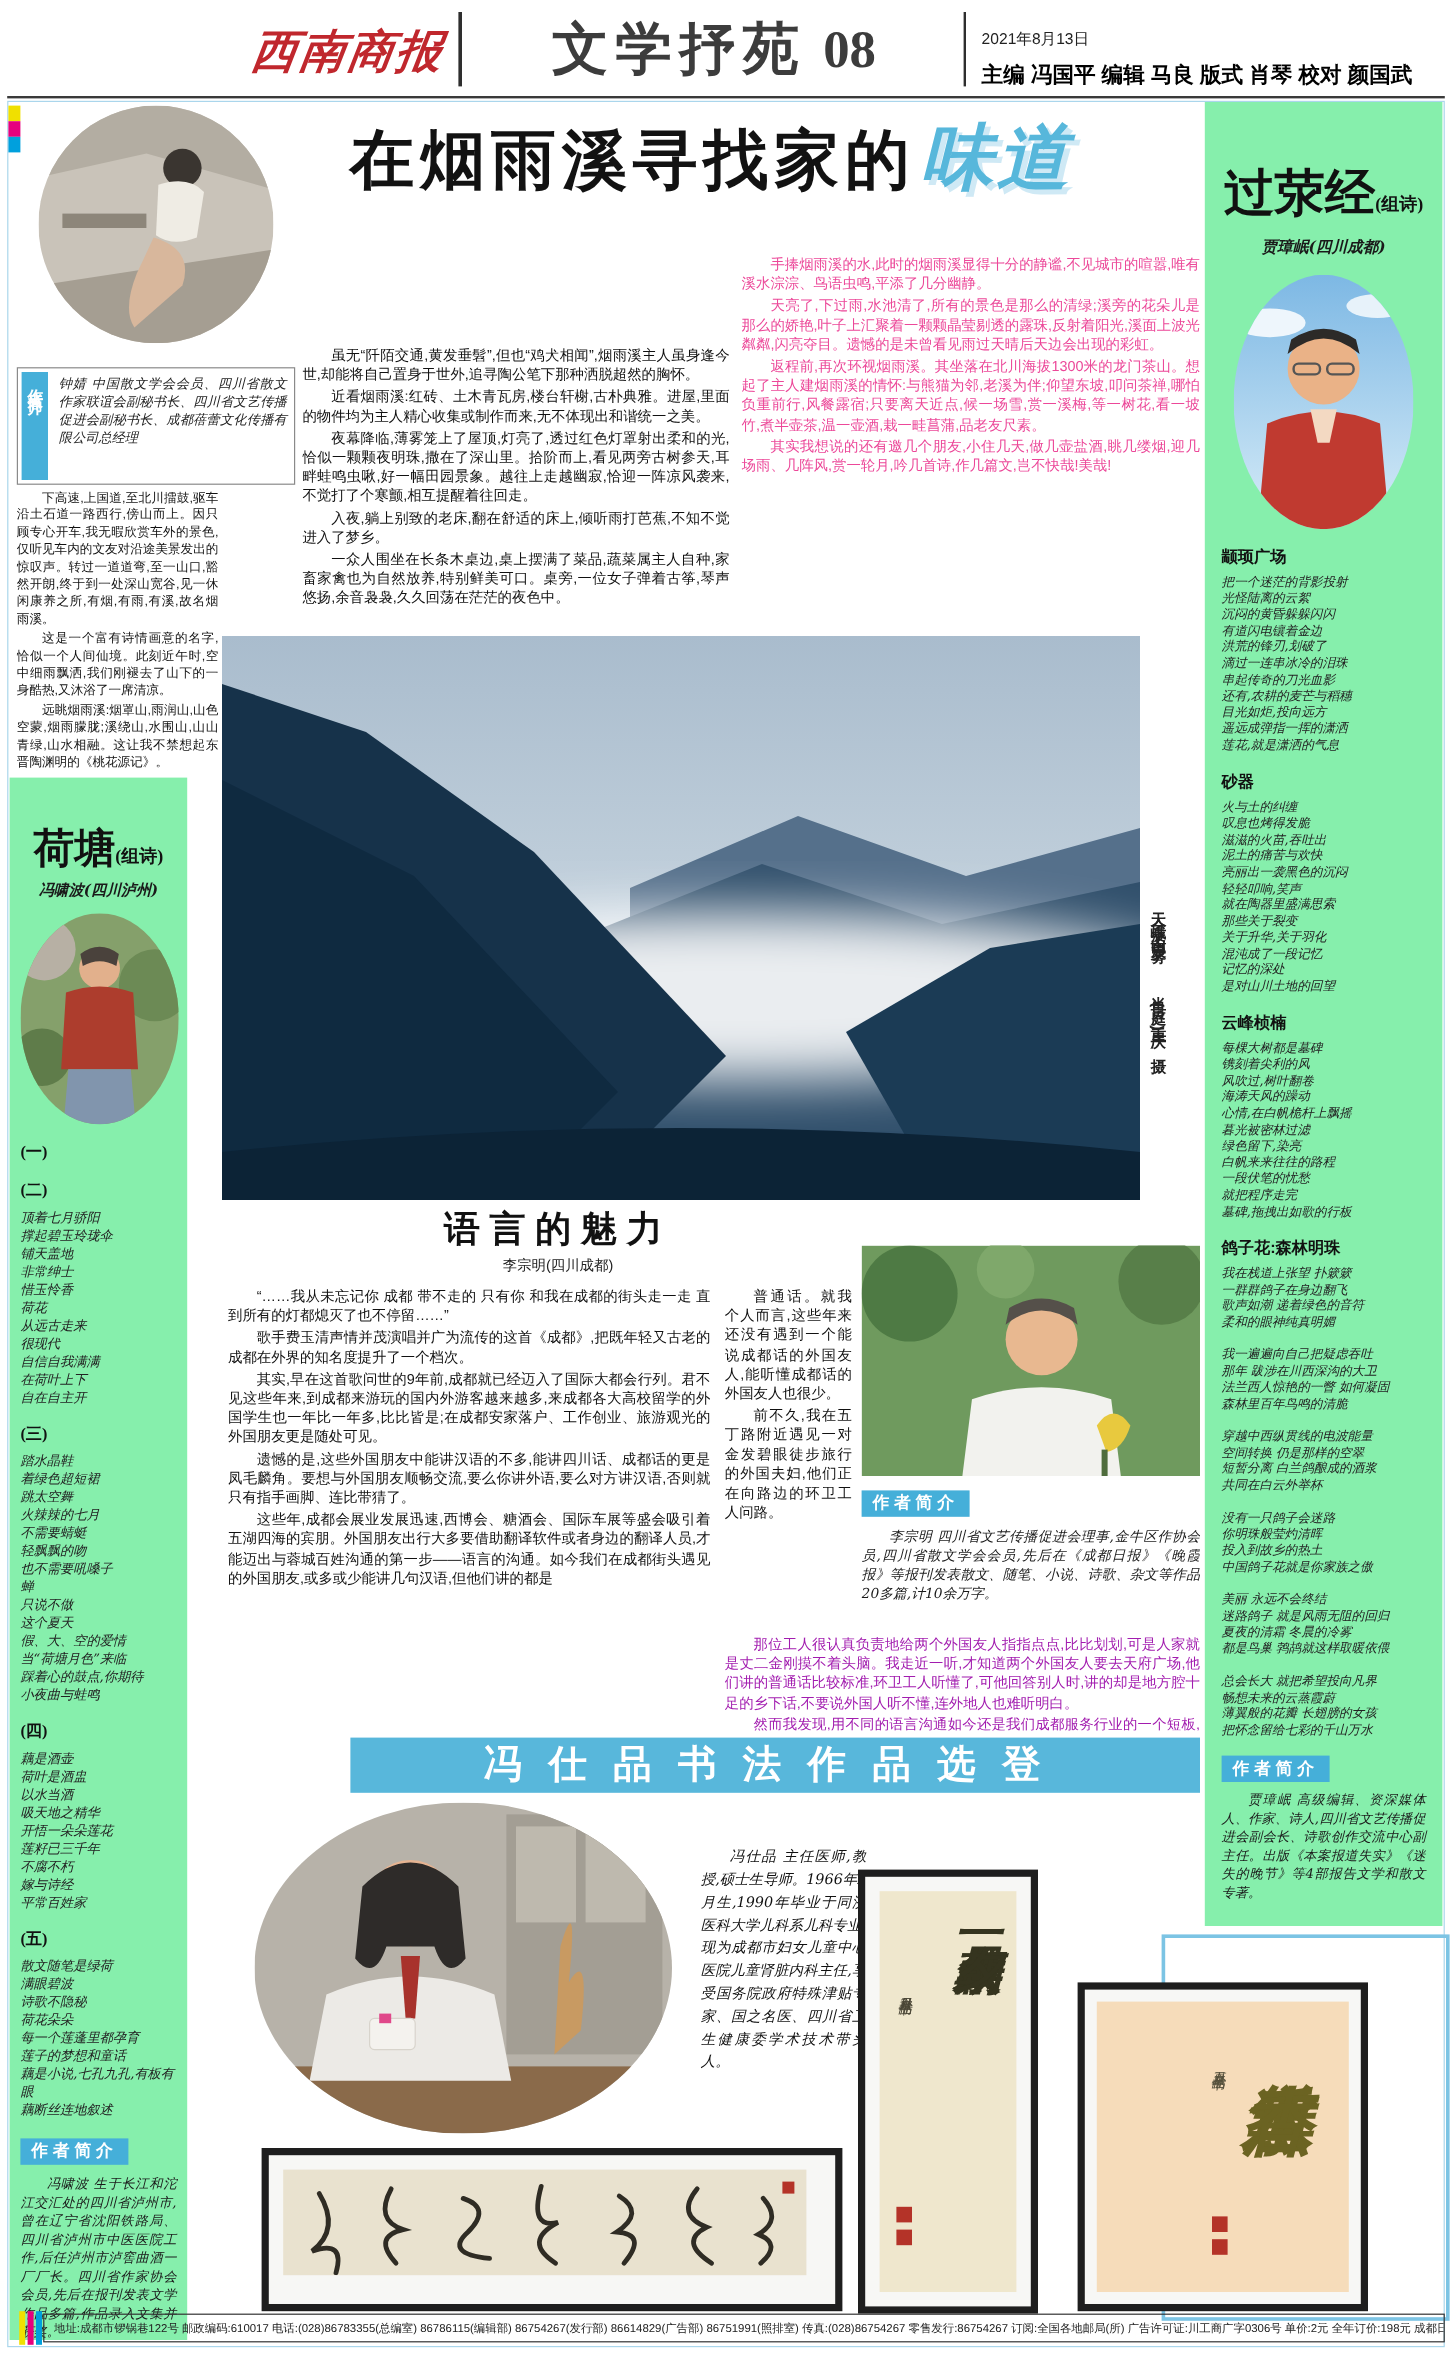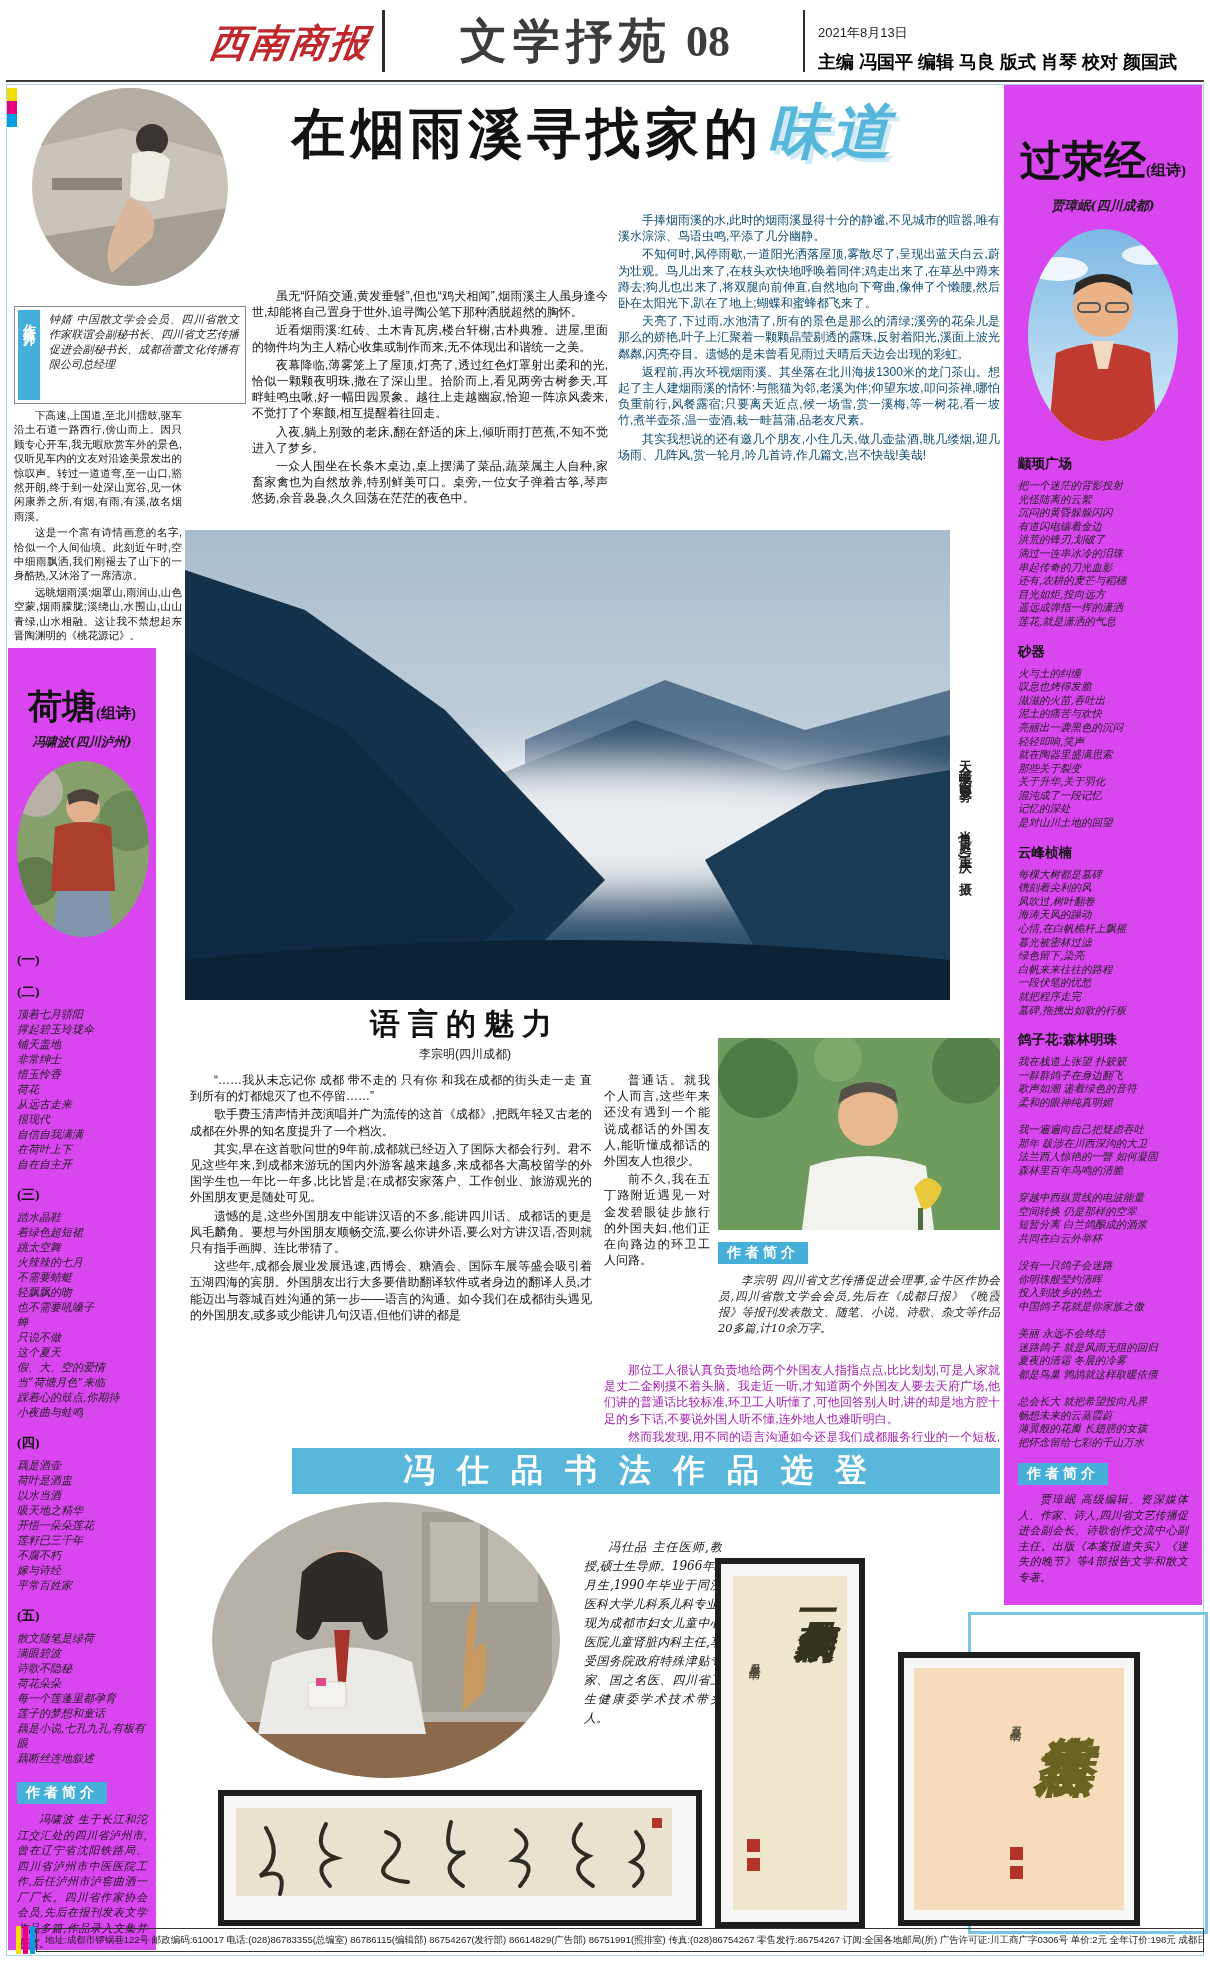--- a/index.html
+++ b/index.html
@@ -6,21 +6,21 @@
   .page{position:relative;width:1210px;height:1966px;background:#ffffff;overflow:hidden;
         font-family:"Liberation Sans","DejaVu Sans",sans-serif;color:#1a1a1a;}
   .abs{position:absolute;}
   .serif{font-family:"Liberation Serif","DejaVu Serif",serif;}
   .kai{font-family:"DejaVu Serif","Liberation Serif",serif;font-style:italic;}
   .just{text-align:justify;}
   .clip{overflow:hidden;}
   p.art{margin:0 0 2px 0;text-indent:2em;}
   .page-frame{border:1px solid #aad6ec;}
   .hrule{background:#3a3a3a;}
-  .panel{background:#d946ef;}
+  .panel{background:#86efac;}
   .chip{display:inline-block;background:#45afd9;color:#ffffff;font-weight:bold;
         padding:2px 9px;font-size:14px;letter-spacing:4px;}
   .vert{writing-mode:vertical-rl;}
   .poem-title{font-weight:bold;font-size:13.5px;margin:14px 0 6px 0;color:#111;}
   .poem-body{white-space:pre-line;font-size:11px;line-height:15px;color:#222;}
   .oval{border-radius:50%;overflow:hidden;display:block;}
   .frame-black{background:#1e1e1e;padding:6px;}
   .frame-mat{background:#f7f7f5;padding:16px;height:100%;box-sizing:border-box;}
   .seal{display:inline-block;width:13px;height:13px;background:#b43328;margin:3px 0;}
 </style>
@@ -77,23 +77,22 @@
     <span class="serif" style="font-size:60px;font-weight:bold;font-style:italic;color:#57b7db;letter-spacing:3px;text-shadow:4px 4px 0 #cfe9f5;">味道</span>
   </div>
 
   <div class="abs just clip" style="left:252px;top:288px;width:356px;height:238px;font-size:12px;line-height:16.2px;color:#111;">
     <p class="art">虽无“阡陌交通,黄发垂髫”,但也“鸡犬相闻”,烟雨溪主人虽身逢今世,却能将自己置身于世外,追寻陶公笔下那种洒脱超然的胸怀。</p>
     <p class="art">近看烟雨溪:红砖、土木青瓦房,楼台轩榭,古朴典雅。进屋,里面的物件均为主人精心收集或制作而来,无不体现出和谐统一之美。</p>
     <p class="art">夜幕降临,薄雾笼上了屋顶,灯亮了,透过红色灯罩射出柔和的光,恰似一颗颗夜明珠,撒在了深山里。拾阶而上,看见两旁古树参天,耳畔蛙鸣虫啾,好一幅田园景象。越往上走越幽寂,恰迎一阵凉风袭来,不觉打了个寒颤,相互提醒着往回走。</p>
     <p class="art">入夜,躺上别致的老床,翻在舒适的床上,倾听雨打芭蕉,不知不觉进入了梦乡。</p>
     <p class="art">一众人围坐在长条木桌边,桌上摆满了菜品,蔬菜属主人自种,家畜家禽也为自然放养,特别鲜美可口。桌旁,一位女子弹着古筝,琴声悠扬,余音袅袅,久久回荡在茫茫的夜色中。</p>
   </div>
-  <div class="abs just clip" style="left:618px;top:212px;width:382px;height:314px;font-size:12px;line-height:16.2px;color:#0c4a6e;">
+  <div class="abs just clip" style="left:618px;top:212px;width:382px;height:314px;font-size:12px;line-height:16.2px;color:#ec4899;">
     <p class="art">手捧烟雨溪的水,此时的烟雨溪显得十分的静谧,不见城市的喧嚣,唯有溪水淙淙、鸟语虫鸣,平添了几分幽静。</p>
-    <p class="art">不知何时,风停雨歇,一道阳光洒落屋顶,雾散尽了,呈现出蓝天白云,蔚为壮观。鸟儿出来了,在枝头欢快地呼唤着同伴;鸡走出来了,在草丛中蹲来蹲去;狗儿也出来了,将双腿向前伸直,自然地向下弯曲,像伸了个懒腰,然后卧在太阳光下,趴在了地上;蝴蝶和蜜蜂都飞来了。</p>
     <p class="art">天亮了,下过雨,水池清了,所有的景色是那么的清绿;溪旁的花朵儿是那么的娇艳,叶子上汇聚着一颗颗晶莹剔透的露珠,反射着阳光,溪面上波光粼粼,闪亮夺目。遗憾的是未曾看见雨过天晴后天边会出现的彩虹。</p>
     <p class="art">返程前,再次环视烟雨溪。其坐落在北川海拔1300米的龙门茶山。想起了主人建烟雨溪的情怀:与熊猫为邻,老溪为伴;仰望东坡,叩问茶禅,哪怕负重前行,风餐露宿;只要离天近点,候一场雪,赏一溪梅,等一树花,看一坡竹,煮半壶茶,温一壶酒,栽一畦菖蒲,品老友尺素。</p>
     <p class="art">其实我想说的还有邀几个朋友,小住几天,做几壶盐酒,眺几缕烟,迎几场雨、几阵风,赏一轮月,吟几首诗,作几篇文,岂不快哉!美哉!</p>
   </div>
 
   <div class="abs" style="left:185px;top:530px;width:765px;height:470px;">
     <svg width="765" height="470" viewBox="0 0 765 470">
       <defs>
         <linearGradient id="sky" x1="0" y1="0" x2="0" y2="1">
           <stop offset="0" stop-color="#a9bccd"></stop>

